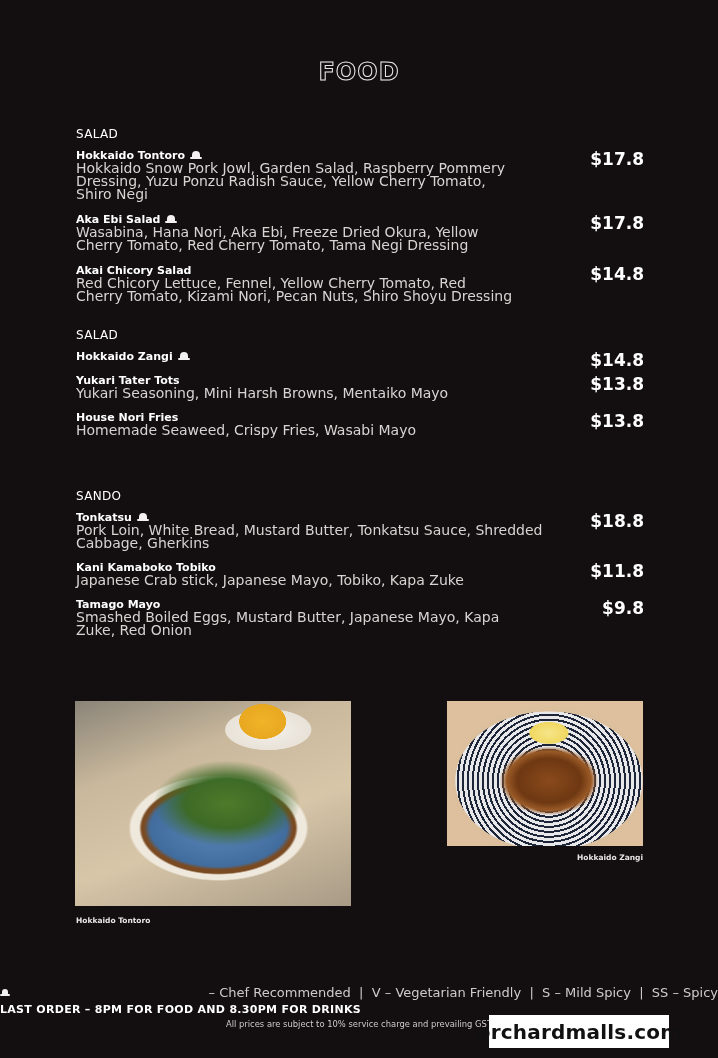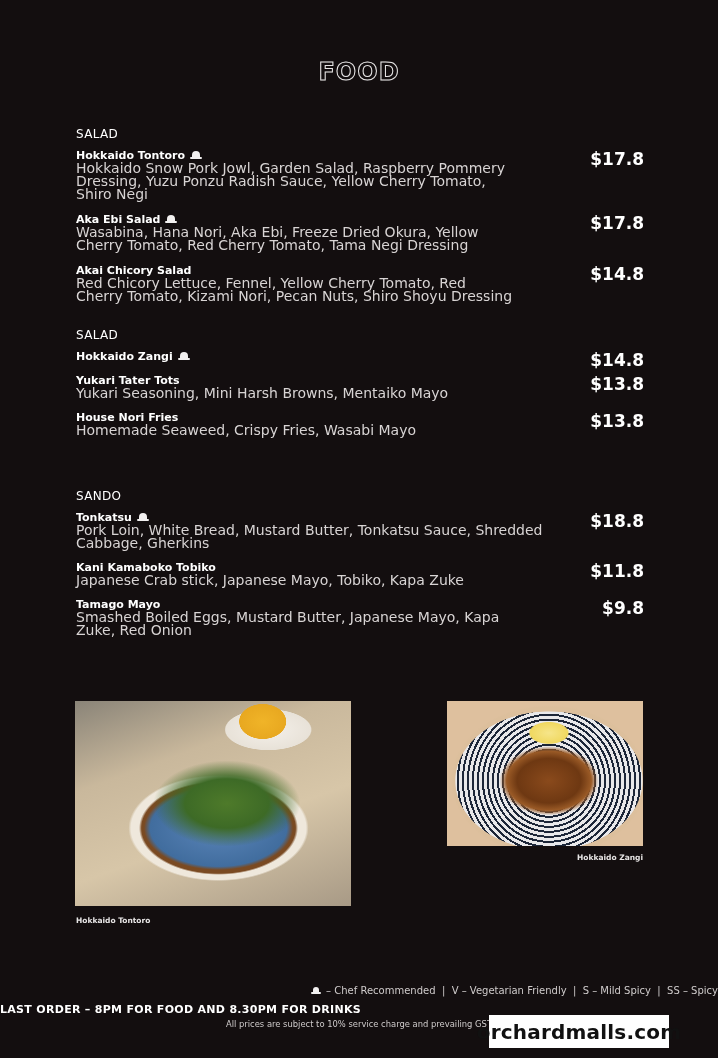--- a/index.html
+++ b/index.html
@@ -107,23 +107,23 @@
       font-size: 7.5px;
       color: #e8e6e6;
     }
     .cap-salad { left: 76px; top: 916px; }
     .cap-zangi { right: 75px; top: 853px; }
 
     .legend {
       position: absolute; left: 0; right: 0; top: 985px;
       text-align: center;
       font-family: "DejaVu Sans", sans-serif;
-      font-size: 10px;
+      font-size: 13px;
       color: #cfcbcb;
-      display: flex; justify-content: flex-end; align-items: center; gap: 5px;
+      display: flex; justify-content: space-between; align-items: center; gap: 5px;
     }
     .legend .chef-icon { width: 10px; height: 8px; }
     .legend .chef-icon::before { left: 2px; width: 6px; height: 5px; }
     .legend .chef-icon::after { top: 5px; width: 10px; }
     .last-order {
       position: absolute; left: 0; right: 0; top: 1003px;
       font-family: "DejaVu Sans", sans-serif;
       font-weight: bold;
       font-size: 11px;
       letter-spacing: 0.3px;

